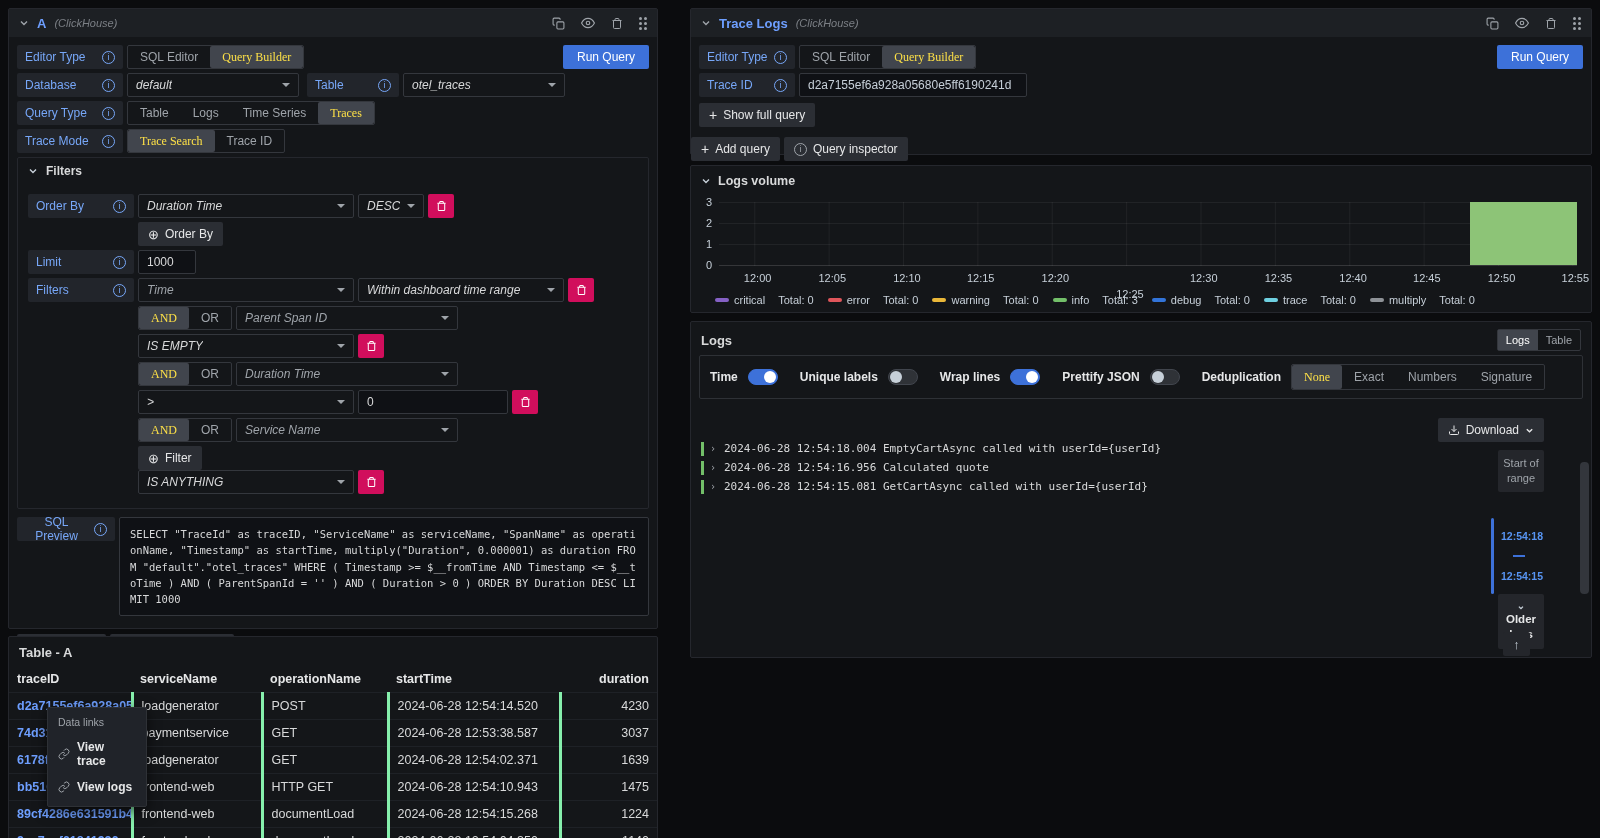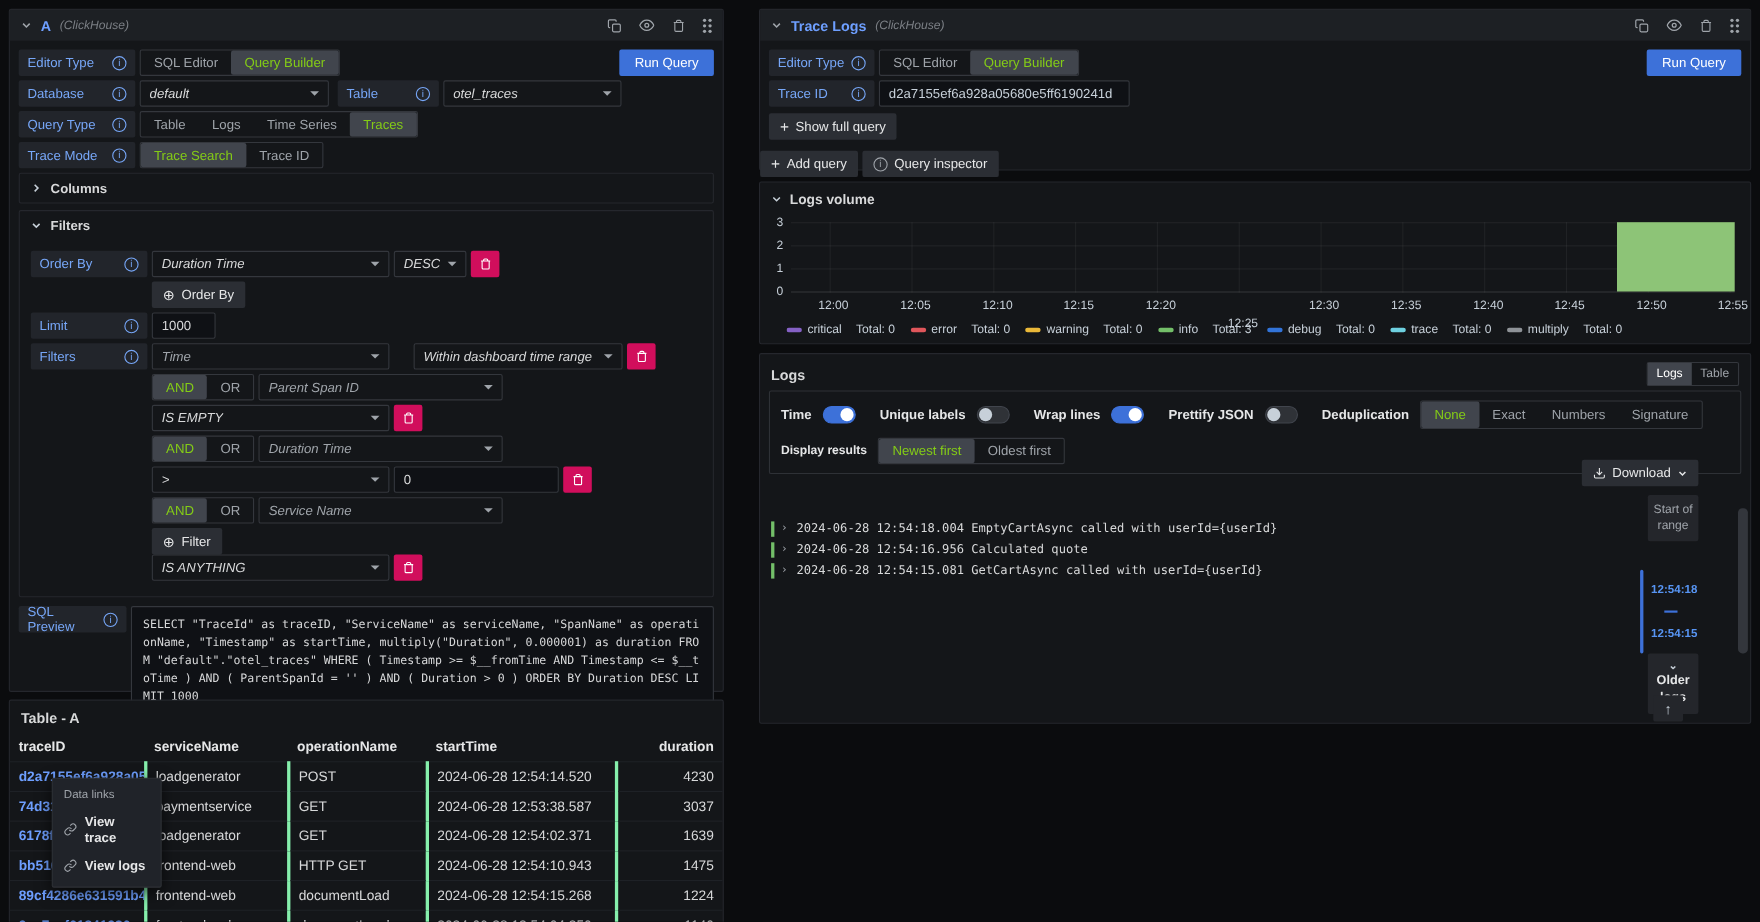--- a/index.html
+++ b/index.html
@@ -18,21 +18,21 @@
   .pbody { padding:8px 8px 0 8px; }
   .frow { display:flex; align-items:flex-start; gap:4px; margin-bottom:4px; }
   .chip { background:#22252b; color:#77a7f8; font-weight:500; height:24px; display:flex;
           align-items:center; gap:6px; padding:0 8px; border-radius:2px; flex:none; justify-content:space-between; }
   .info { width:13px; height:13px; border:1px solid #77a7f8; border-radius:50%; display:inline-flex;
           align-items:center; justify-content:center; font-size:9px; flex:none; }
   .info::after { content:"i"; }
   .info.gray { border-color:#9fa4aa; color:#9fa4aa; }
   .rgroup { display:inline-flex; background:#141619; border:1px solid #34373d; border-radius:2px; height:24px; }
   .rgroup .opt { padding:0 12px; display:flex; align-items:center; color:#9fa4aa; font-weight:500; cursor:pointer; white-space:nowrap; }
-  .rgroup .opt.active { background:#41454d; color:#84cc16; border-radius:2px; }
+  .rgroup .opt.active { background:#41454d; color:#fde047; border-radius:2px;font-family:Liberation Serif, serif; }
   .select { background:#141619; border:1px solid #34373d; border-radius:2px; height:24px; display:flex;
             align-items:center; padding:0 8px; gap:6px; justify-content:space-between;font-style:italic; }
   .select .val { white-space:nowrap; overflow:hidden; }
   .select .gray { color:#9fa4aa; }
   .caret { width:0; height:0; border-left:4px solid transparent; border-right:4px solid transparent;
            border-top:4px solid #9fa4aa; flex:none; }
   .tinput { background:#0f1115; border:1px solid #34373d; border-radius:2px; height:24px; padding:0 8px;
             color:#d8d9da; font-family:"Liberation Sans",sans-serif; font-size:12px; }
   .btn { background:#2b2e34; border:none; border-radius:2px; height:24px; padding:0 10px; color:#e6e7e8;
          font-weight:500; display:inline-flex; align-items:center; gap:6px; font-size:12px; cursor:pointer;
@@ -189,28 +189,20 @@
         <span class="chip" style="width:106px;">
             <span>Trace Mode</span>
             <span class="info"></span>
           </span>
         <span class="rgroup">
           <span class="opt active">Trace Search</span>
           <span class="opt">Trace ID</span>
         </span>
       </div>
 
-      <div class="secbox">
-        <div class="sechead">
-          <svg width="10" height="10" viewBox="0 0 10 10">
-              <polyline points="3.5,2 6.5,5 3.5,8" fill="none" stroke="#c7d0d9" stroke-width="1.4"></polyline>
-            </svg>
-          <span>Columns</span>
-        </div>
-      </div>
 
       <div class="secbox">
         <div class="sechead">
           <svg width="10" height="10" viewBox="0 0 10 10">
               <polyline points="2,3.5 5,6.5 8,3.5" fill="none" stroke="#c7d0d9" stroke-width="1.4"></polyline>
             </svg>
           <span>Filters</span>
         </div>
         <div class="filters-body">
           <div class="frow" style="margin-top:6px;">
@@ -248,21 +240,21 @@
           </div>
           <div class="frow">
             <span class="chip" style="width:106px;">
                 <span>Filters</span>
                 <span class="info"></span>
               </span>
             <span class="select" style="width:216px;">
                 <span class="val gray">Time</span>
                 <span class="caret"></span>
               </span>
-            <span class="select" style="width:190px;margin-left:18px;">
+            <span class="select" style="width:206px;">
                 <span class="val">Within dashboard time range</span>
                 <span class="caret"></span>
               </span>
             <button class="btn btn-danger">
                 <svg width="11" height="12" viewBox="0 0 24 24" fill="none" stroke="#fff" stroke-width="2.2">
                   <polyline points="3 6 5 6 21 6"></polyline>
                   <path d="M19 6v14a2 2 0 0 1-2 2H7a2 2 0 0 1-2-2V6m3 0V4a2 2 0 0 1 2-2h4a2 2 0 0 1 2 2v2"></path>
                 </svg>
               </button>
           </div>
@@ -339,21 +331,21 @@
                 <svg width="11" height="12" viewBox="0 0 24 24" fill="none" stroke="#fff" stroke-width="2.2">
                   <polyline points="3 6 5 6 21 6"></polyline>
                   <path d="M19 6v14a2 2 0 0 1-2 2H7a2 2 0 0 1-2-2V6m3 0V4a2 2 0 0 1 2-2h4a2 2 0 0 1 2 2v2"></path>
                 </svg>
               </button>
           </div>
         </div>
       </div>
 
       <div class="frow sql" style="margin-top:8px;">
-        <span class="chip" style="width:98px;">
+        <span class="chip" style="width:98px;text-align:center;">
             <span>SQL Preview</span>
             <span class="info"></span>
           </span>
         <div class="sqlbox">
             <pre>SELECT "TraceId" as traceID, "ServiceName" as serviceName, "SpanName" as operationName, "Timestamp" as startTime, multiply("Duration", 0.000001) as duration FROM "default"."otel_traces" WHERE ( Timestamp &gt;= $__fromTime AND Timestamp &lt;= $__toTime ) AND ( ParentSpanId = '' ) AND ( Duration &gt; 0 ) ORDER BY Duration DESC LIMIT 1000</pre>
           </div>
       </div>
 
       <div class="frow" style="margin-top:18px;">
         <button class="btn">
@@ -591,27 +583,20 @@
             <span class="knob"></span>
           </span>
         <span class="olabel">Deduplication</span>
         <span class="rgroup" style="height:26px;">
           <span class="opt active">None</span>
           <span class="opt">Exact</span>
           <span class="opt">Numbers</span>
           <span class="opt">Signature</span>
         </span>
       </div>
-      <div class="optrow">
-        <span class="olabel" style="font-size:11px;">Display results</span>
-        <span class="rgroup" style="height:24px;">
-          <span class="opt active">Newest first</span>
-          <span class="opt">Oldest first</span>
-        </span>
-      </div>
     </div>
 
     <button class="btn dlbtn">
       <svg width="12" height="12" viewBox="0 0 24 24" fill="none" stroke="#e6e7e8" stroke-width="2">
           <path d="M21 15v4a2 2 0 0 1-2 2H5a2 2 0 0 1-2-2v-4"></path>
           <polyline points="7 10 12 15 17 10"></polyline>
           <line x1="12" y1="3" x2="12" y2="15"></line>
         </svg>
       <span>Download</span>
       <svg width="9" height="9" viewBox="0 0 10 10">

